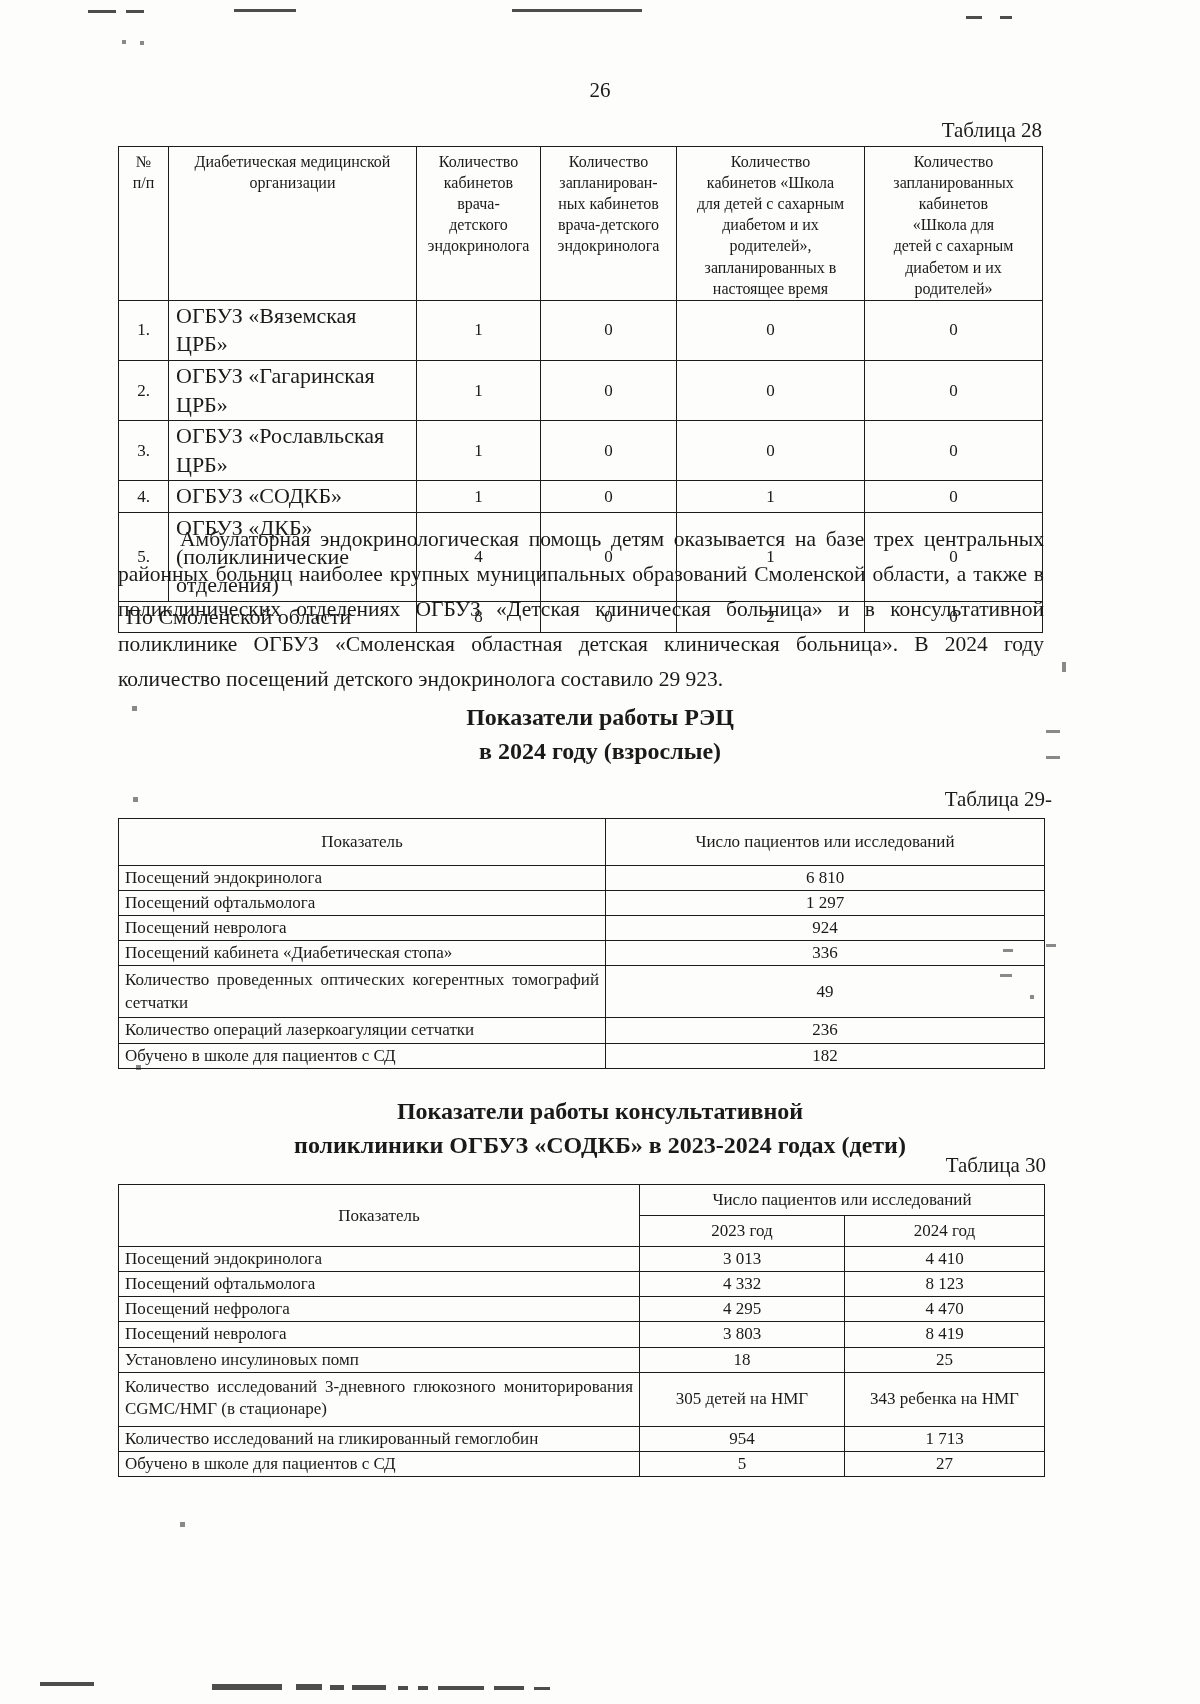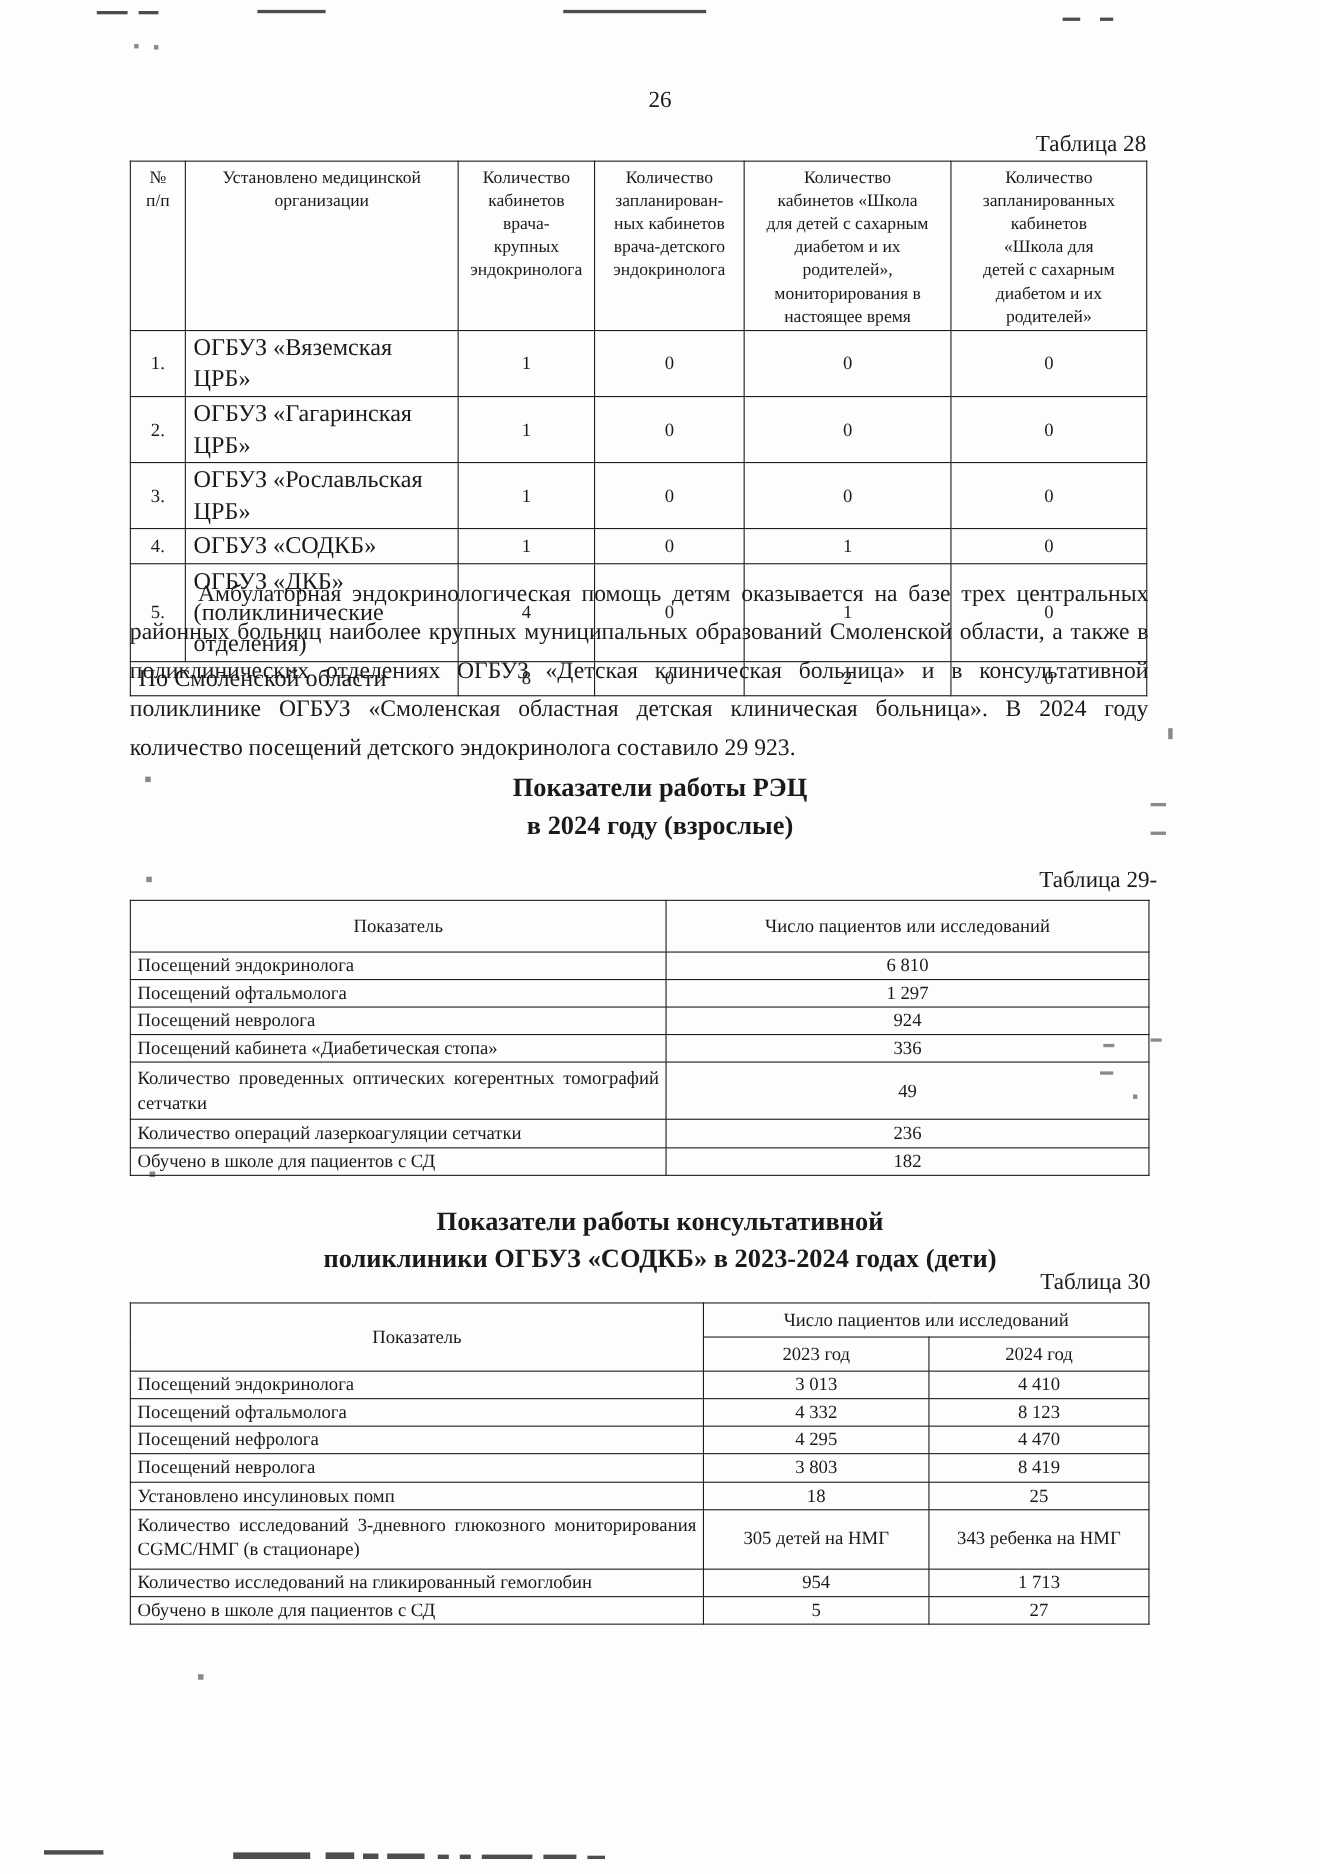--- a/index.html
+++ b/index.html
@@ -195,44 +195,44 @@
       <col style="width:188px">
       <col style="width:178px">
     </colgroup>
     <thead>
       <tr>
         <th>
           <span>№</span><br>
           <span>п/п</span>
         </th>
         <th>
-          <span>Установлено медицинской</span><br>
+          <span>Диабетическая медицинской</span><br>
           <span>организации</span>
         </th>
         <th>
           <span>Количество</span><br>
           <span>кабинетов</span><br>
           <span>врача-</span><br>
-          <span>крупных</span><br>
+          <span>детского</span><br>
           <span>эндокринолога</span>
         </th>
         <th>
           <span>Количество</span><br>
           <span>запланирован-</span><br>
           <span>ных кабинетов</span><br>
           <span>врача-детского</span><br>
           <span>эндокринолога</span>
         </th>
         <th>
           <span>Количество</span><br>
           <span>кабинетов «Школа</span><br>
           <span>для детей с сахарным</span><br>
           <span>диабетом и их</span><br>
           <span>родителей»,</span><br>
-          <span>мониторирования в</span><br>
+          <span>запланированных в</span><br>
           <span>настоящее время</span>
         </th>
         <th>
           <span>Количество</span><br>
           <span>запланированных</span><br>
           <span>кабинетов</span><br>
           <span>«Школа для</span><br>
           <span>детей с сахарным</span><br>
           <span>диабетом и их</span><br>
           <span>родителей»</span>

